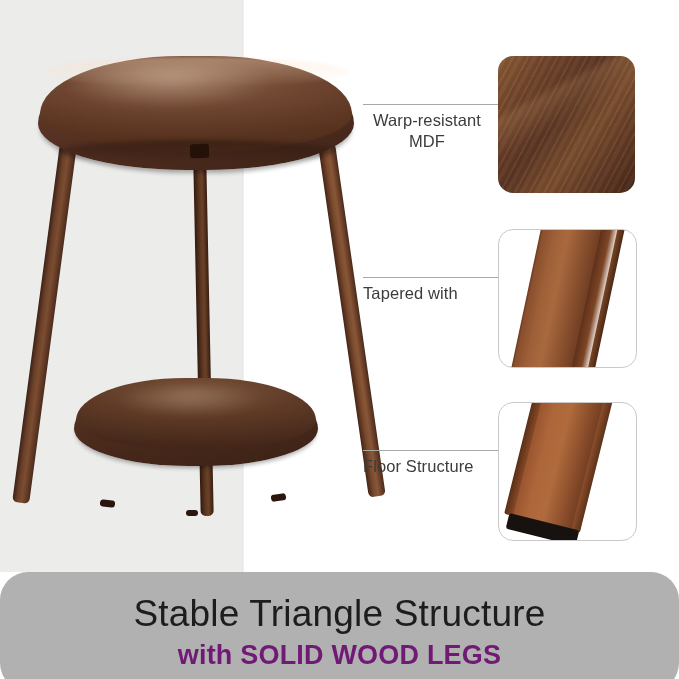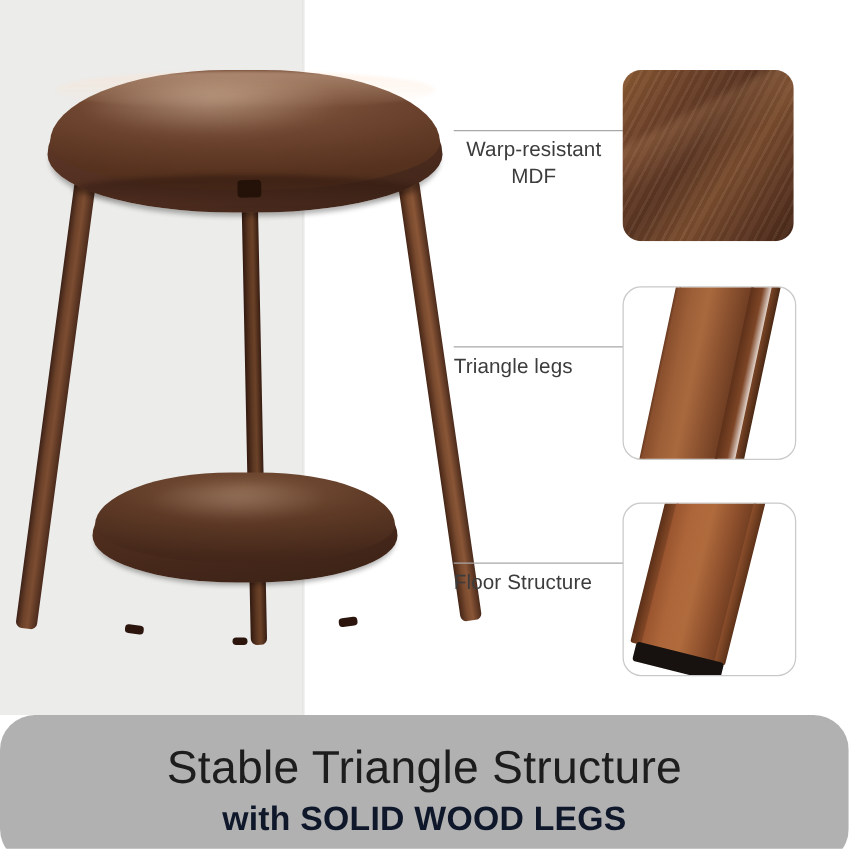--- a/index.html
+++ b/index.html
@@ -175,21 +175,21 @@
   
   #banner{
     position:absolute;left:0;top:572px;width:679px;height:119px;
     background:#b1b1b1;
     display:flex;flex-direction:column;align-items:center;justify-content:center;border-radius:28px;
   }
   #banner .line1{
     color:#1d1d1d;font-size:37px;font-weight:300;letter-spacing:.2px;line-height:44px;
   }
   #banner .line2{
-    color:#0f172a;font-size:27px;line-height:34px;font-weight:700;letter-spacing:.2px;
+    color:#701a75;font-size:27px;line-height:34px;font-weight:700;letter-spacing:.2px;
     margin-top:2px;
   }
   #banner .line2 .thin{font-weight:700;}
   #banner .line2 .strong{font-weight:700;}
 </style>
 </head>
 <body>
 
 <div id="stage">
 
@@ -219,21 +219,21 @@
   </div>
 
   <div class="callout" id="co1">
     <div class="rule"></div>
     <div class="lbl">Warp-resistant
 MDF</div>
   </div>
 
   <div class="callout" id="co2">
     <div class="rule"></div>
-    <div class="lbl">Triangle legs</div>
+    <div class="lbl">Tapered with</div>
   </div>
 
   <div class="callout" id="co3">
     <div class="rule"></div>
     <div class="lbl">Floor Structure</div>
   </div>
 
   <div class="thumb" id="th1">
     <div class="grain-hi"></div>
   </div>

